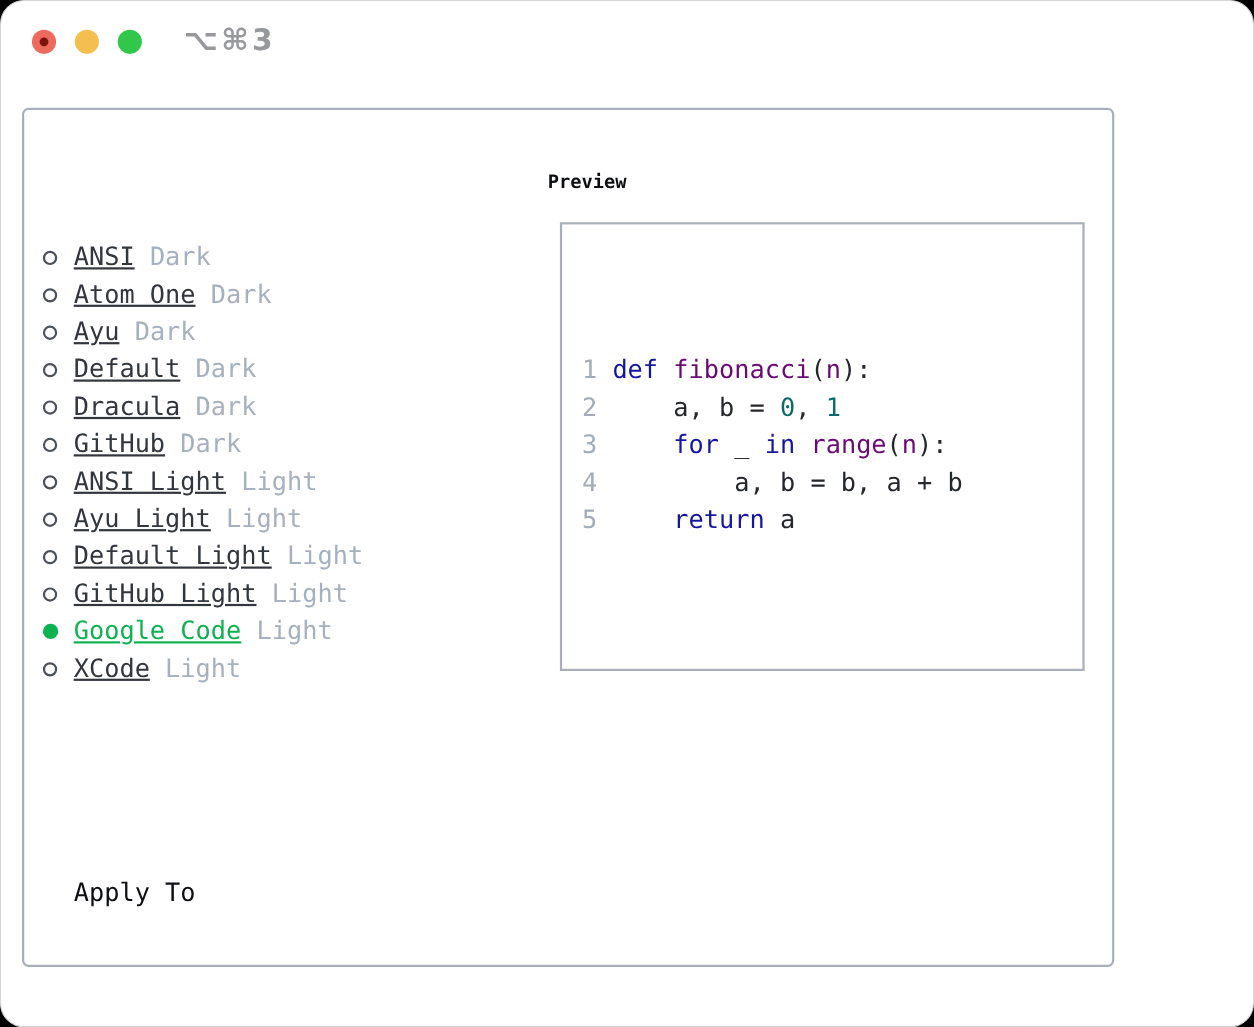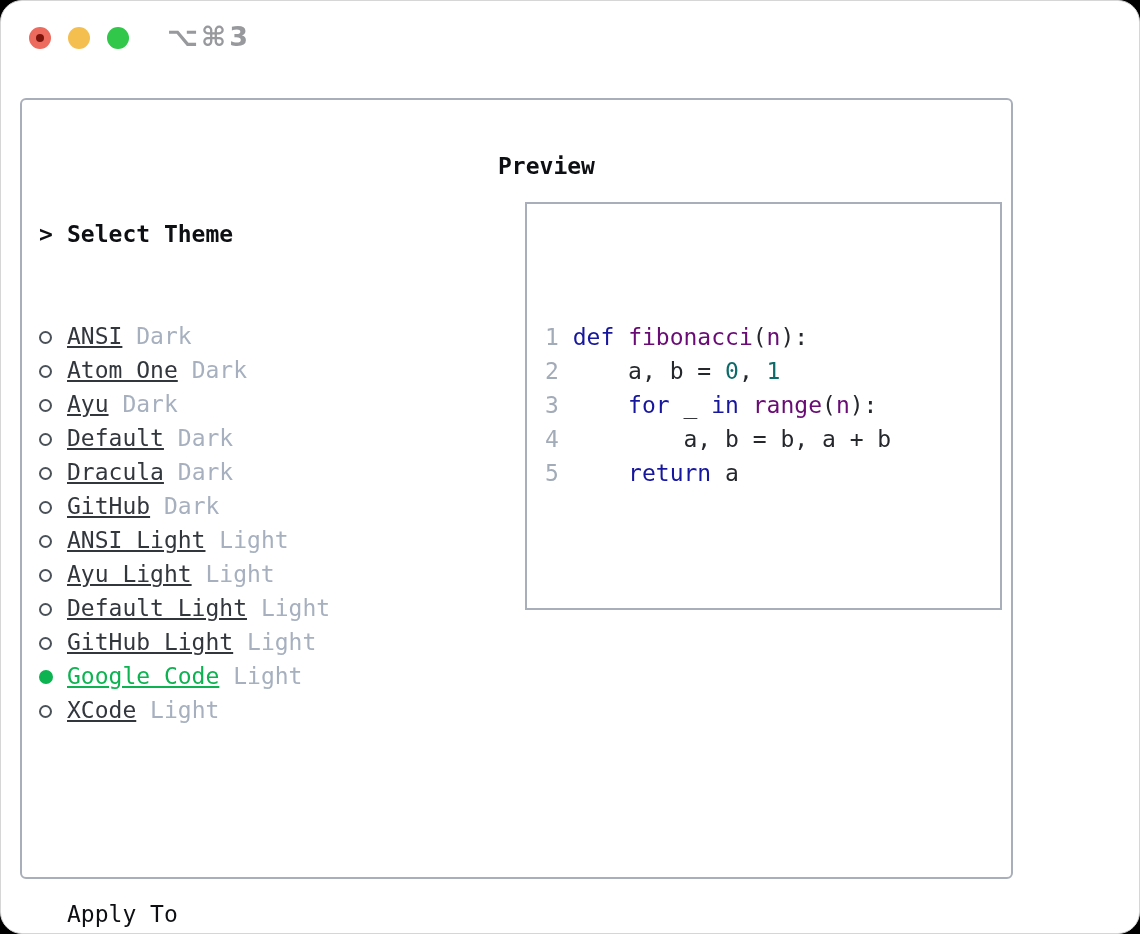--- a/index.html
+++ b/index.html
@@ -33,22 +33,22 @@
         border-radius:50%;box-sizing:border-box;margin-top:9px;}
   .ring.sel{background:var(--sel);border-color:var(--sel);width:14px;height:14px;}
   .lbl-heading{font-weight:700;color:var(--heading);}
   .lbl{color:var(--text);text-decoration:underline;}
   .lbl.sel{color:var(--sel);}
   .tag{color:var(--muted);}
   .apply-heading{color:var(--heading);}
 
   
   .preview-heading{position:absolute;left:497px;top:148px;height:34px;line-height:34px;
-                   font-size:23px;font-weight:700;color:var(--heading);}
-  .preview-box{position:absolute;left:524px;top:201px;width:477px;height:408px;
+                   font-size:17px;font-weight:700;color:var(--heading);}
+  .preview-box{position:absolute;left:508px;top:201px;width:477px;height:408px;
                border:2px solid var(--border);box-sizing:border-box;
                padding:48px 0 0 18px;overflow:hidden;
                font-size:23px;line-height:34px;white-space:pre;color:var(--pl);}
   .prow{height:34px;}
   .lnum{color:var(--ln);}
   .tk-kw{color:var(--kw);}
   .tk-fn{color:var(--fn);}
   .tk-num{color:var(--lit);}
   .tk-pl{color:var(--pl);}
 </style>
@@ -62,21 +62,20 @@
       <span class="dot"></span>
     </span>
     <span class="tl tl-min"></span>
     <span class="tl tl-zoom"></span>
     <span class="win-title">⌥⌘3</span>
   </div>
 
   <div class="app-frame"></div>
 
   <div class="left-col">
-    <div class="row"><span class="cell chev">&gt;</span><span class="lbl-heading">Select Theme</span></div>
     <div id="theme-list"><div class="row"><span class="cell"><span class="ring"></span></span><span class="lbl">ANSI</span> <span class="tag">Dark</span></div><div class="row"><span class="cell"><span class="ring"></span></span><span class="lbl">Atom One</span> <span class="tag">Dark</span></div><div class="row"><span class="cell"><span class="ring"></span></span><span class="lbl">Ayu</span> <span class="tag">Dark</span></div><div class="row"><span class="cell"><span class="ring"></span></span><span class="lbl">Default</span> <span class="tag">Dark</span></div><div class="row"><span class="cell"><span class="ring"></span></span><span class="lbl">Dracula</span> <span class="tag">Dark</span></div><div class="row"><span class="cell"><span class="ring"></span></span><span class="lbl">GitHub</span> <span class="tag">Dark</span></div><div class="row"><span class="cell"><span class="ring"></span></span><span class="lbl">ANSI Light</span> <span class="tag">Light</span></div><div class="row"><span class="cell"><span class="ring"></span></span><span class="lbl">Ayu Light</span> <span class="tag">Light</span></div><div class="row"><span class="cell"><span class="ring"></span></span><span class="lbl">Default Light</span> <span class="tag">Light</span></div><div class="row"><span class="cell"><span class="ring"></span></span><span class="lbl">GitHub Light</span> <span class="tag">Light</span></div><div class="row"><span class="cell"><span class="ring sel"></span></span><span class="lbl sel">Google Code</span> <span class="tag">Light</span></div><div class="row"><span class="cell"><span class="ring"></span></span><span class="lbl">XCode</span> <span class="tag">Light</span></div></div>
     <div class="row"></div>
     <div class="row"><span class="cell"></span><span class="apply-heading">Apply To</span></div>
     
     
     
   </div>
 
   <div class="preview-heading">Preview</div>
 

